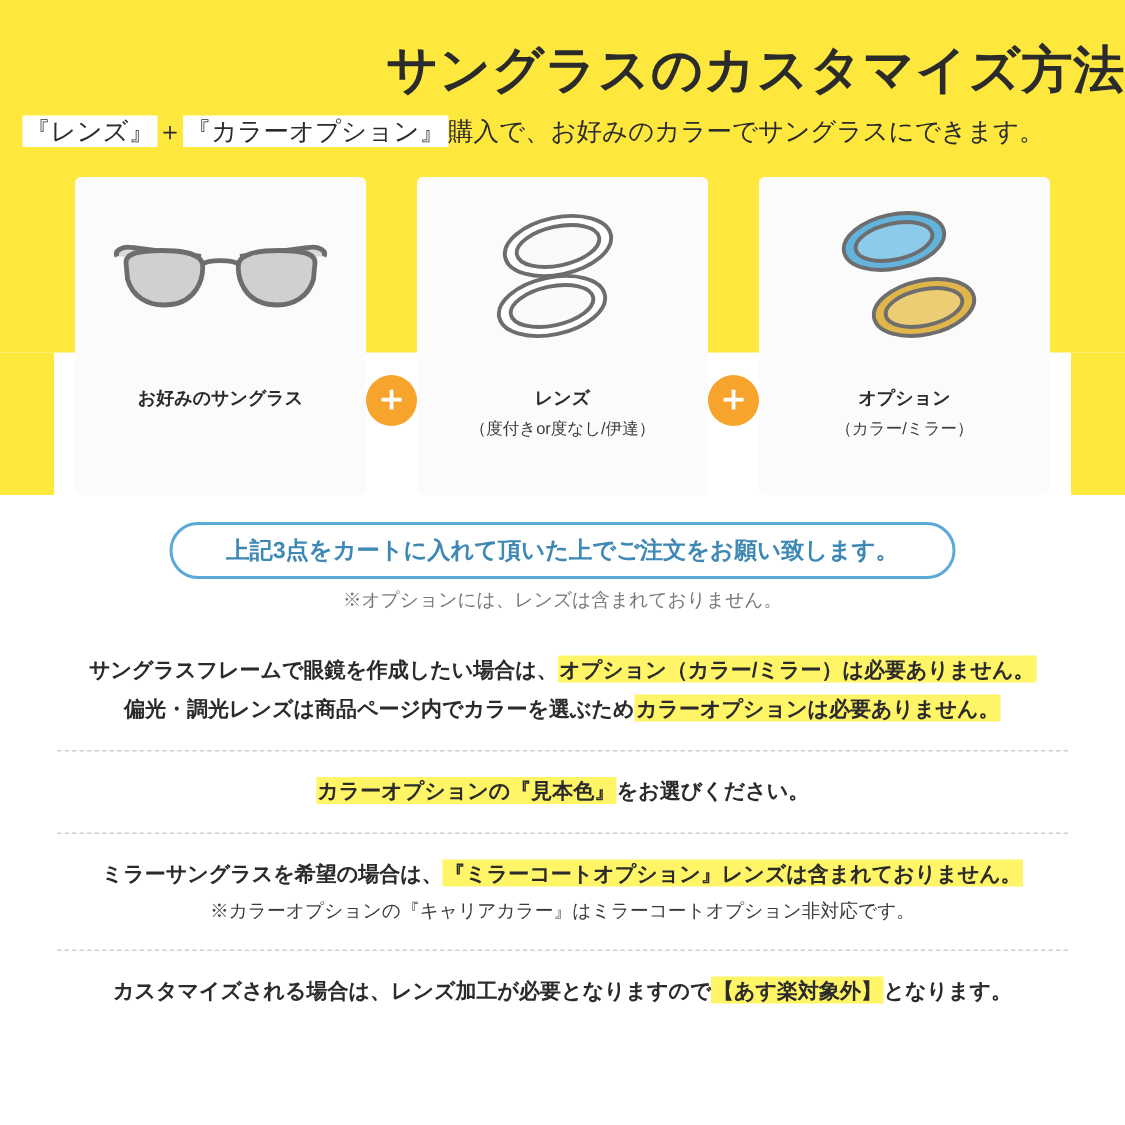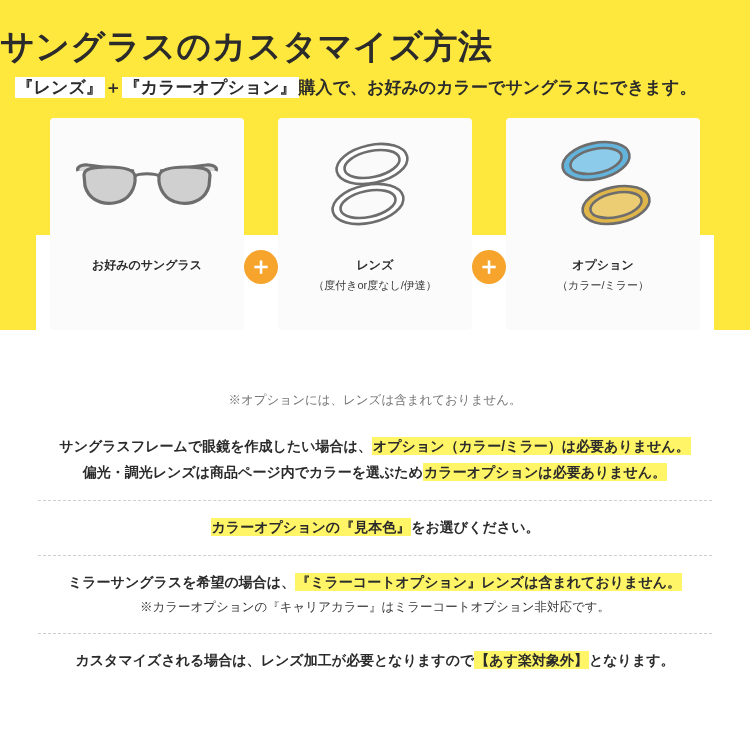--- a/index.html
+++ b/index.html
@@ -20,28 +20,28 @@
     position: absolute; left: 0; top: 235px; width: 36px; height: 95px;
     background: #ffe83d;
   }
   .yellow-right {
     position: absolute; right: 0; top: 235px; width: 36px; height: 95px;
     background: #ffe83d;
   }
 
   .title {
     position: absolute; top: 24px; left: 0; width: 750px;
-    text-align: left;
+    text-align: right;
     font-size: 34px; font-weight: bold; color: #2b2b2b;
     letter-spacing: 0.5px;
   }
   .subtitle {
     position: absolute; top: 76px; left: 0; width: 711px;
     text-align: center;
-    font-size: 17px; font-weight: bold; color: #2b2b2b;
+    font-size: 17px; font-weight: normal; color: #2b2b2b;
   }
   .subtitle .hl {
     background: #ffffff;
     padding: 1px 2px;
   }
 
   
   .cards {
     position: absolute; top: 118px; left: 50px; width: 650px; height: 212px;
     display: flex; justify-content: space-between; align-items: flex-start;
@@ -167,20 +167,21 @@
             <ellipse cx="78" cy="72" rx="26" ry="12" transform="rotate(-12 78 72)" fill="#eccd74"></ellipse>
           </g>
         </svg>
       </div>
       <div class="card-label">オプション</div>
       <div class="card-sub">（カラー/ミラー）</div>
     </div>
 
   </div>
 
+  <div class="pill">上記3点をカートに入れて頂いた上でご注文をお願い致します。</div>
   <div class="pill-note">※オプションには、レンズは含まれておりません。</div>
 
   <div class="blocks">
 
     <div class="blk">
       <div class="line">
         <span>サングラスフレームで眼鏡を作成したい場合は、</span><span class="yh">オプション（カラー/ミラー）は必要ありません。</span>
       </div>
       <div class="line">
         <span>偏光・調光レンズは商品ページ内でカラーを選ぶため</span><span class="yh">カラーオプションは必要ありません。</span>

